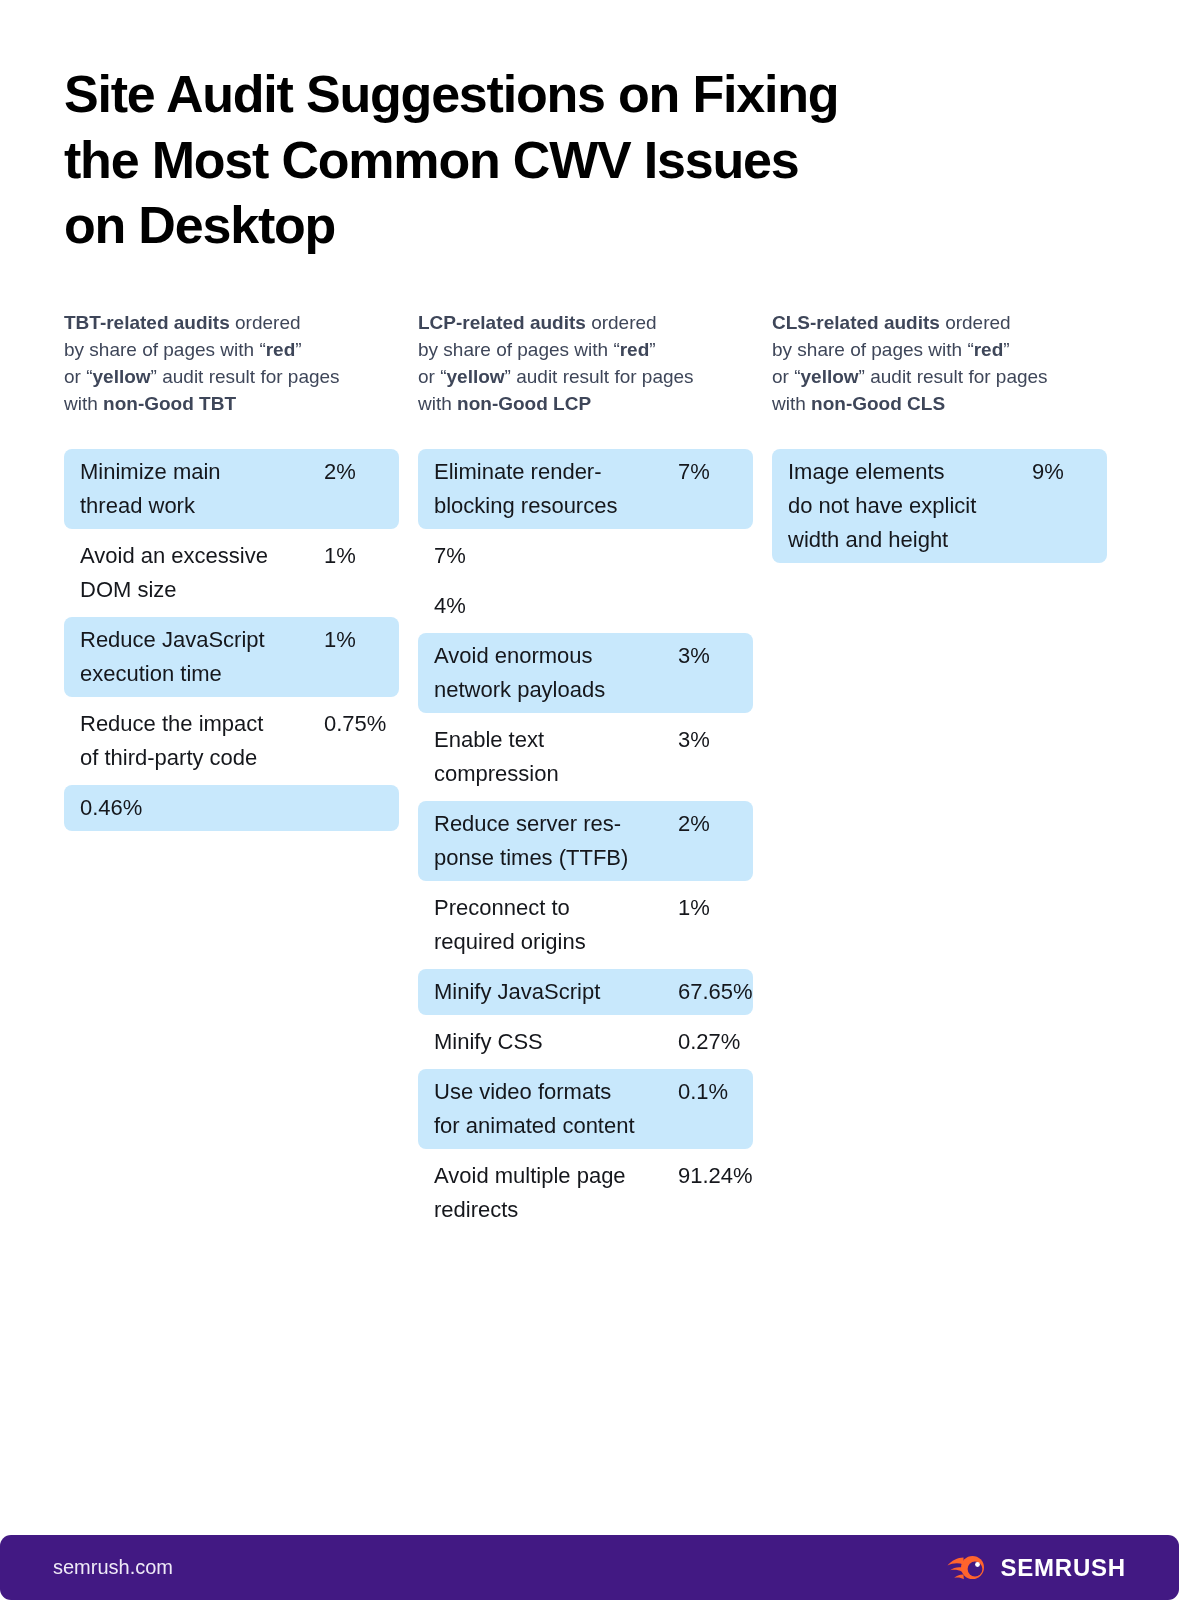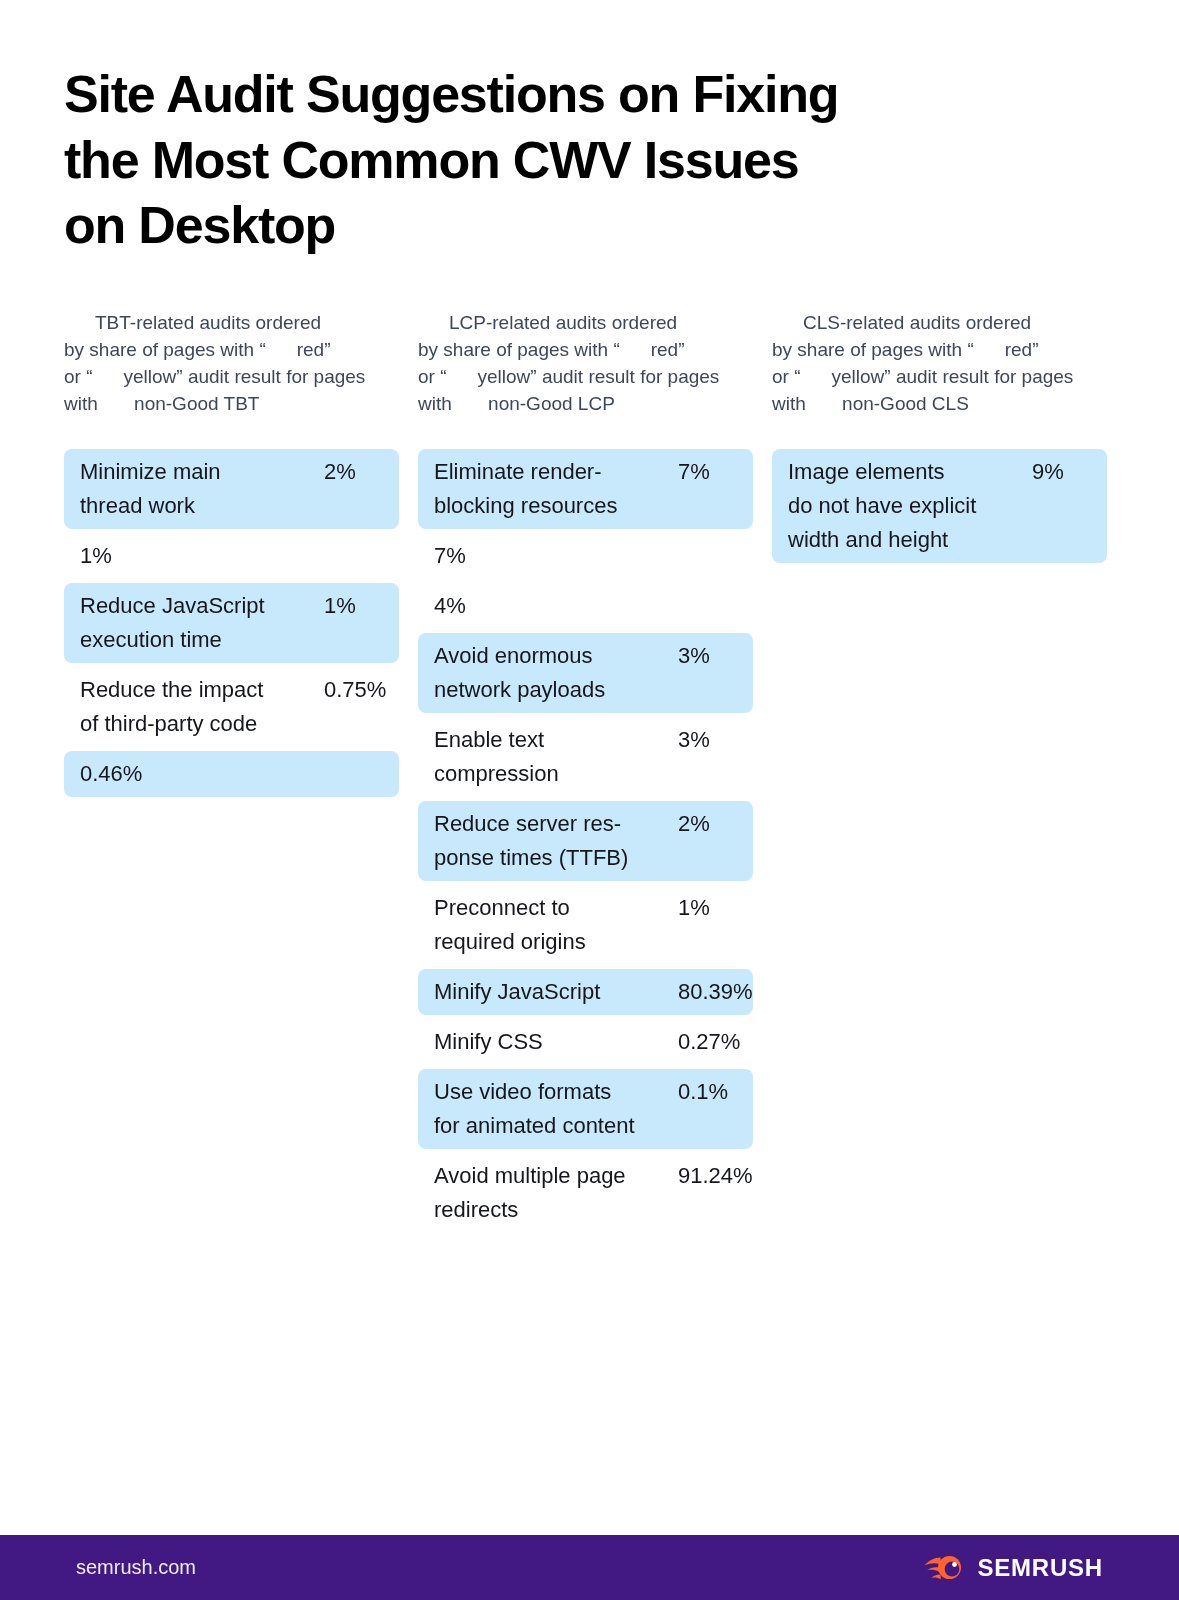--- a/index.html
+++ b/index.html
@@ -34,21 +34,21 @@
     flex: 0 0 335px;
     width: 335px;
   }
   .col-header {
     margin: 0 0 32px 0;
     font-size: 19px;
     line-height: 27px;
     color: #3e4659;
     white-space: pre-line;
   }
-  .col-header strong { font-weight: normal; margin-left: 31px; }
+  .col-header strong { font-weight: bold; }
   .items {
     display: flex;
     flex-direction: column;
     gap: 4px;
   }
   .item {
     display: flex;
     align-items: flex-start;
     padding: 6px 16px;
     border-radius: 8px;
@@ -63,21 +63,22 @@
     white-space: pre-line;
   }
   .item .pct { flex: 1 1 auto; }
   .footer {
     flex: 0 0 65px;
     height: 65px;
     background: var(--footer-bg, #421983);
     display: flex;
     align-items: center;
     justify-content: space-between;
-    padding: 0 76px;
+    padding: 0 53px;
+    border-radius: 11px;
   }
   .footer-url {
     color: #efeaf7;
     font-size: 20px;
     text-decoration: none;
   }
   .footer-brand {
     display: flex;
     align-items: center;
     gap: 15px;
@@ -102,20 +103,22 @@
 by share of pages with “</span><strong>red</strong><span>”
 or “</span><strong>yellow</strong><span>” audit result for pages
 with </span><strong>non-Good TBT</strong></p>
         <div class="items">
           <div class="item hl">
             <div class="label">Minimize main
 thread work</div>
             <div class="pct">2%</div>
           </div>
           <div class="item">
+            <div class="label">Avoid an excessive
+DOM size</div>
             <div class="pct">1%</div>
           </div>
           <div class="item hl">
             <div class="label">Reduce JavaScript
 execution time</div>
             <div class="pct">1%</div>
           </div>
           <div class="item">
             <div class="label">Reduce the impact
 of third-party code</div>
@@ -158,21 +161,21 @@
 ponse times (TTFB)</div>
             <div class="pct">2%</div>
           </div>
           <div class="item">
             <div class="label">Preconnect to
 required origins</div>
             <div class="pct">1%</div>
           </div>
           <div class="item hl">
             <div class="label">Minify JavaScript</div>
-            <div class="pct">80.39%</div>
+            <div class="pct">67.65%</div>
           </div>
           <div class="item">
             <div class="label">Minify CSS</div>
             <div class="pct">0.27%</div>
           </div>
           <div class="item hl">
             <div class="label">Use video formats
 for animated content</div>
             <div class="pct">0.1%</div>
           </div>

